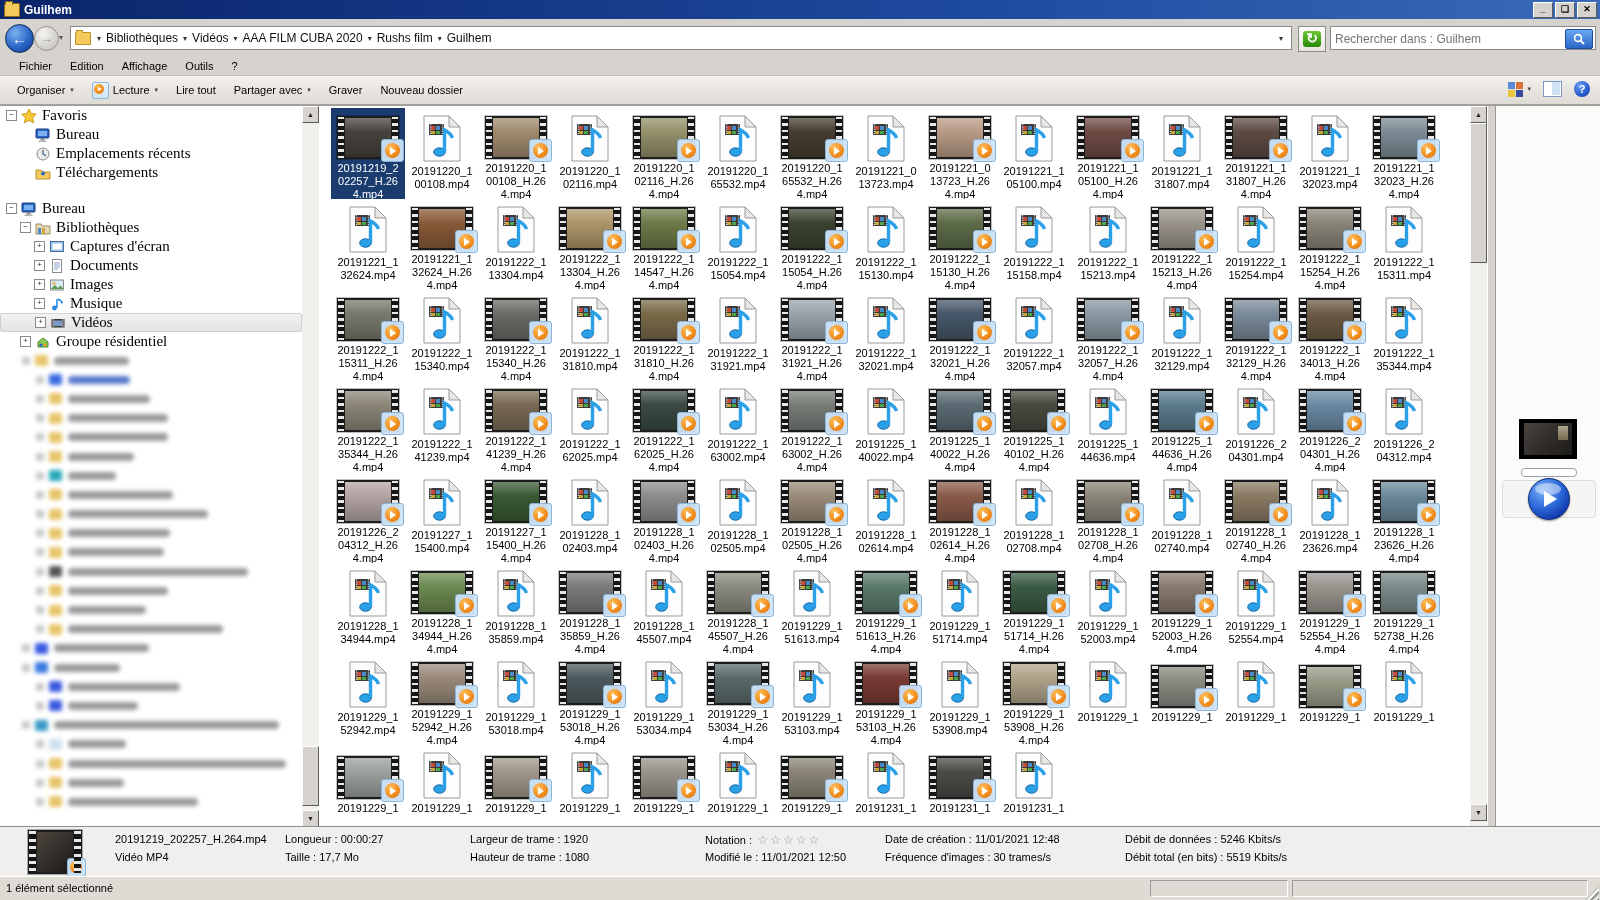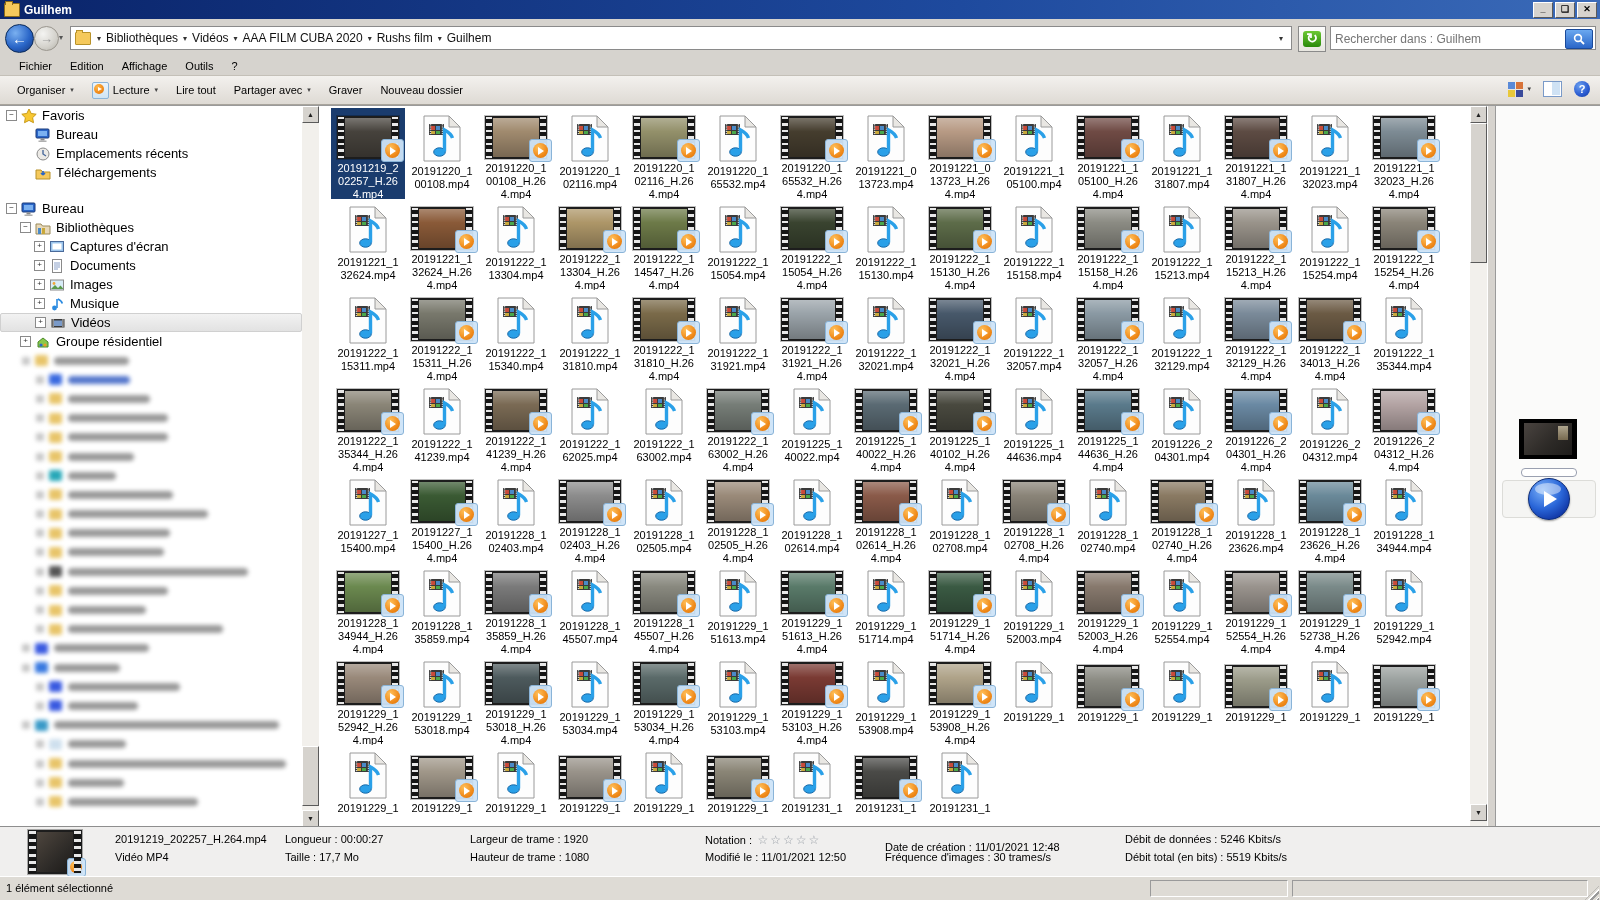--- a/index.html
+++ b/index.html
@@ -52,21 +52,21 @@
   .prevpaneico{width:17px;height:14px;background:#fff;border:1px solid #7a9ac8;}
   .prevpaneico::after{content:"";display:block;margin-left:8px;width:8px;height:13px;background:#cfe2f4;}
   .helpico{width:16px;height:16px;border-radius:50%;background:radial-gradient(circle at 35% 30%,#6aa0f0,#2a5ad0 60%,#103a98);color:#fff;font-weight:bold;font-size:11px;text-align:center;line-height:16px;}
 
   
   .main{left:0;top:105px;width:1600px;height:721px;background:#fff;border-top:1px solid #9a9a9a;}
   .sidebar{left:0;top:0;width:302px;height:721px;background:#fff;overflow:hidden;}
   .tree-row{height:19px;display:flex;align-items:center;position:relative;}
   .tree-row.sel{background:linear-gradient(#f2f2f2,#e2e2e2);border:1px solid #d0d0d0;border-radius:2px;height:17px;}
   .exp{width:9px;height:9px;border:1px solid #8a8a8a;background:#fff;font-size:8px;line-height:7px;text-align:center;color:#333;flex:none;box-sizing:content-box;}
-  .tlabel{margin-left:5px;font-size:13px;white-space:nowrap;}
+  .tlabel{margin-left:5px;font-size:15px;white-space:nowrap;font-family:Liberation Serif, serif;}
   .ticon{width:16px;height:16px;flex:none;margin-left:4px;display:flex;align-items:center;justify-content:center;}
   .blur-row{height:19.2px;display:flex;align-items:center;filter:blur(2.3px);}
   .blur-exp{width:8px;height:8px;background:#c8c8c8;border-radius:1px;flex:none;}
   .blur-ico{width:13px;height:11px;border-radius:2px;flex:none;margin-left:5px;}
   .blur-txt{height:8px;border-radius:4px;background:#9a9a9a;margin-left:6px;}
 
   .sb{background:#f2f0ec;}
   .sb-btn{position:absolute;width:17px;height:17px;background:#d6d3ce;border:1px solid;border-color:#fff #5a5a5a #5a5a5a #fff;font-size:7px;text-align:center;line-height:15px;color:#222;box-sizing:border-box;}
   .sb-thumb{position:absolute;left:0;width:17px;background:#d6d3ce;border:1px solid;border-color:#fff #5a5a5a #5a5a5a #fff;box-sizing:border-box;}
   .side-sb{left:302px;top:0;width:17px;height:721px;}
@@ -821,31 +821,20 @@
               <rect x="13" y="16" width="4" height="3" fill="#4aa84a"></rect>
               <path d="M6.8 9.8h1.4M6.8 12h1.4M6.8 14.2h1.4M6.8 16.4h1.4M6.8 18.6h1.4M18.8 9.8h1.4M18.8 12h1.4M18.8 14.2h1.4M18.8 16.4h1.4M18.8 18.6h1.4" stroke="#e8e8e8" stroke-width="1"></path>
               <ellipse cx="16.5" cy="37" rx="5.8" ry="4.2" fill="#2aa0e8" stroke="#1a6aa8"></ellipse>
               <path d="M21.5 36.5V15c3.5 2 6.5 3.5 8 8" stroke="#2aa0e8" stroke-width="3.4" fill="none"></path>
             </svg>
           </div>
           <div class="clabel">20191222_115158.mp4</div>
         </div>
         <div class="cell">
           <div class="cicon">
-            <div class="thumb">
-              <div class="t-img" style="background: rgb(139, 139, 131);"></div>
-              <div class="t-play">
-                <i></i>
-              </div>
-            </div>
-          </div>
-          <div class="clabel">20191222_115158_H.264.mp4</div>
-        </div>
-        <div class="cell">
-          <div class="cicon">
             <svg width="38" height="47" viewBox="0 0 38 47">
               <path d="M1 1h25l11 11v34H1z" fill="#fdfdfd" stroke="#9a9a9a"></path>
               <path d="M26 1l11 11H26z" fill="#e9e7e3" stroke="#9a9a9a"></path>
               <rect x="6" y="9" width="15" height="11" fill="#3a3a3a"></rect>
               <rect x="8" y="11" width="4" height="4" fill="#c84a3a"></rect>
               <rect x="13" y="11" width="4" height="4" fill="#4a8ac8"></rect>
               <rect x="8" y="16" width="4" height="3" fill="#c8a83a"></rect>
               <rect x="13" y="16" width="4" height="3" fill="#4aa84a"></rect>
               <path d="M6.8 9.8h1.4M6.8 12h1.4M6.8 14.2h1.4M6.8 16.4h1.4M6.8 18.6h1.4M18.8 9.8h1.4M18.8 12h1.4M18.8 14.2h1.4M18.8 16.4h1.4M18.8 18.6h1.4" stroke="#e8e8e8" stroke-width="1"></path>
               <ellipse cx="16.5" cy="37" rx="5.8" ry="4.2" fill="#2aa0e8" stroke="#1a6aa8"></ellipse>
@@ -933,20 +922,31 @@
               <rect x="13" y="16" width="4" height="3" fill="#4aa84a"></rect>
               <path d="M6.8 9.8h1.4M6.8 12h1.4M6.8 14.2h1.4M6.8 16.4h1.4M6.8 18.6h1.4M18.8 9.8h1.4M18.8 12h1.4M18.8 14.2h1.4M18.8 16.4h1.4M18.8 18.6h1.4" stroke="#e8e8e8" stroke-width="1"></path>
               <ellipse cx="16.5" cy="37" rx="5.8" ry="4.2" fill="#2aa0e8" stroke="#1a6aa8"></ellipse>
               <path d="M21.5 36.5V15c3.5 2 6.5 3.5 8 8" stroke="#2aa0e8" stroke-width="3.4" fill="none"></path>
             </svg>
           </div>
           <div class="clabel">20191222_115340.mp4</div>
         </div>
         <div class="cell">
           <div class="cicon">
+            <div class="thumb">
+              <div class="t-img" style="background: rgb(107, 107, 101);"></div>
+              <div class="t-play">
+                <i></i>
+              </div>
+            </div>
+          </div>
+          <div class="clabel">20191222_115340_H.264.mp4</div>
+        </div>
+        <div class="cell">
+          <div class="cicon">
             <svg width="38" height="47" viewBox="0 0 38 47">
               <path d="M1 1h25l11 11v34H1z" fill="#fdfdfd" stroke="#9a9a9a"></path>
               <path d="M26 1l11 11H26z" fill="#e9e7e3" stroke="#9a9a9a"></path>
               <rect x="6" y="9" width="15" height="11" fill="#3a3a3a"></rect>
               <rect x="8" y="11" width="4" height="4" fill="#c84a3a"></rect>
               <rect x="13" y="11" width="4" height="4" fill="#4a8ac8"></rect>
               <rect x="8" y="16" width="4" height="3" fill="#c8a83a"></rect>
               <rect x="13" y="16" width="4" height="3" fill="#4aa84a"></rect>
               <path d="M6.8 9.8h1.4M6.8 12h1.4M6.8 14.2h1.4M6.8 16.4h1.4M6.8 18.6h1.4M18.8 9.8h1.4M18.8 12h1.4M18.8 14.2h1.4M18.8 16.4h1.4M18.8 18.6h1.4" stroke="#e8e8e8" stroke-width="1"></path>
               <ellipse cx="16.5" cy="37" rx="5.8" ry="4.2" fill="#2aa0e8" stroke="#1a6aa8"></ellipse>
@@ -1154,20 +1154,31 @@
               <rect x="8" y="11" width="4" height="4" fill="#c84a3a"></rect>
               <rect x="13" y="11" width="4" height="4" fill="#4a8ac8"></rect>
               <rect x="8" y="16" width="4" height="3" fill="#c8a83a"></rect>
               <rect x="13" y="16" width="4" height="3" fill="#4aa84a"></rect>
               <path d="M6.8 9.8h1.4M6.8 12h1.4M6.8 14.2h1.4M6.8 16.4h1.4M6.8 18.6h1.4M18.8 9.8h1.4M18.8 12h1.4M18.8 14.2h1.4M18.8 16.4h1.4M18.8 18.6h1.4" stroke="#e8e8e8" stroke-width="1"></path>
               <ellipse cx="16.5" cy="37" rx="5.8" ry="4.2" fill="#2aa0e8" stroke="#1a6aa8"></ellipse>
               <path d="M21.5 36.5V15c3.5 2 6.5 3.5 8 8" stroke="#2aa0e8" stroke-width="3.4" fill="none"></path>
             </svg>
           </div>
           <div class="clabel">20191222_162025.mp4</div>
+        </div>
+        <div class="cell">
+          <div class="cicon">
+            <div class="thumb">
+              <div class="t-img" style="background: rgb(58, 74, 67);"></div>
+              <div class="t-play">
+                <i></i>
+              </div>
+            </div>
+          </div>
+          <div class="clabel">20191222_162025_H.264.mp4</div>
         </div>
         <div class="cell">
           <div class="cicon">
             <svg width="38" height="47" viewBox="0 0 38 47">
               <path d="M1 1h25l11 11v34H1z" fill="#fdfdfd" stroke="#9a9a9a"></path>
               <path d="M26 1l11 11H26z" fill="#e9e7e3" stroke="#9a9a9a"></path>
               <rect x="6" y="9" width="15" height="11" fill="#3a3a3a"></rect>
               <rect x="8" y="11" width="4" height="4" fill="#c84a3a"></rect>
               <rect x="13" y="11" width="4" height="4" fill="#4a8ac8"></rect>
               <rect x="8" y="16" width="4" height="3" fill="#c8a83a"></rect>
@@ -2095,21 +2106,21 @@
         <div class="dp-play"></div>
     </div>
     <span class="dp-text" style="left:115px;top:6px;">20191219_202257_H.264.mp4</span>
     <span class="dp-text" style="left:115px;top:24px;">Vidéo MP4</span>
   <span class="dp-text" style="left: 285px; top: 6px;">Longueur : 00:00:27</span>
       <span class="dp-text" style="left: 285px; top: 24px;">Taille : 17,7 Mo</span>
       <span class="dp-text" style="left: 470px; top: 6px;">Largeur de trame : 1920</span>
       <span class="dp-text" style="left: 470px; top: 24px;">Hauteur de trame : 1080</span>
       <span class="dp-text" style="left: 705px; top: 6px;">Notation :<span class="dp-stars"> ☆☆☆☆☆</span></span>
       <span class="dp-text" style="left: 705px; top: 24px;">Modifié le : 11/01/2021 12:50</span>
-      <span class="dp-text" style="left: 885px; top: 6px; margin-top: 8px;">Date de création : 11/01/2021 12:48</span>
+      <span class="dp-text" style="left: 885px; top: 6px;">Date de création : 11/01/2021 12:48</span>
       <span class="dp-text" style="left: 885px; top: 24px;">Fréquence d'images : 30 trames/s</span>
       <span class="dp-text" style="left: 1125px; top: 6px;">Débit de données : 5246 Kbits/s</span>
       <span class="dp-text" style="left: 1125px; top: 24px;">Débit total (en bits) : 5519 Kbits/s</span>
     </div>
 
   <div class="abs status">
     <span class="st-text">1 élément sélectionné</span>
     <span class="st-pane" style="left:1150px;width:138px;"></span>
     <span class="st-pane" style="left:1292px;width:296px;"></span>
     <span class="grip"></span>

